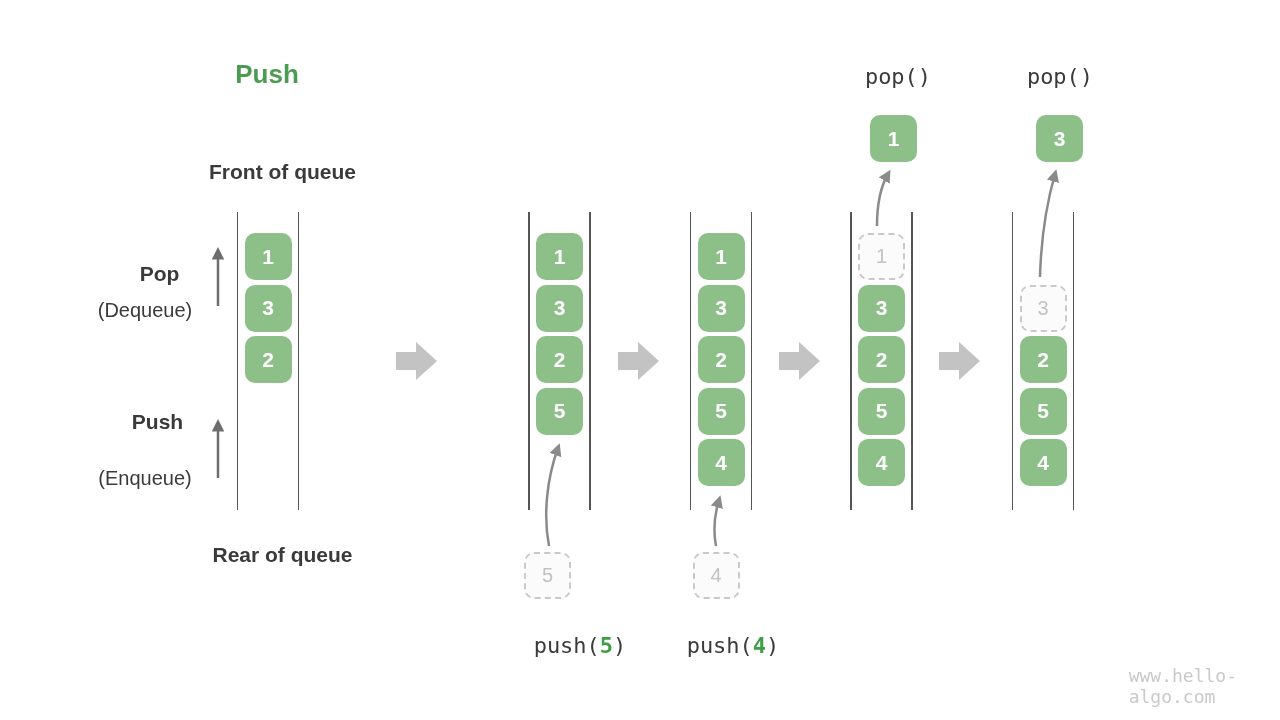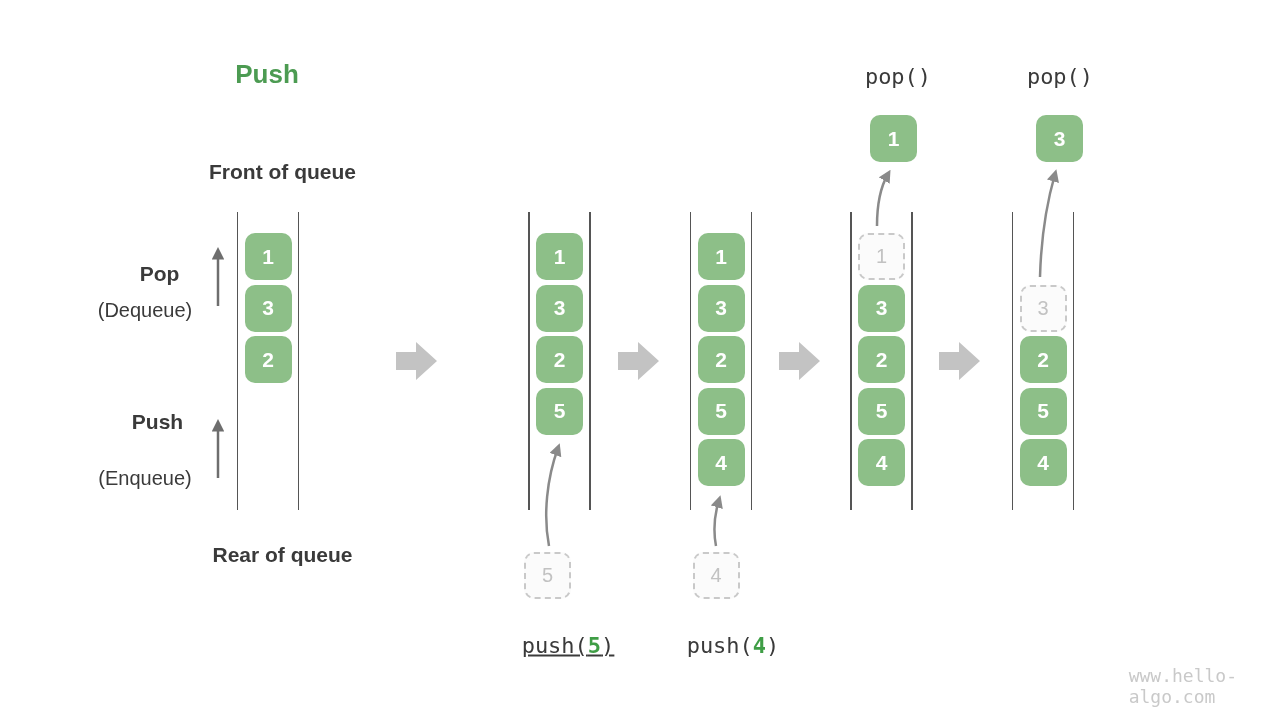--- a/index.html
+++ b/index.html
@@ -78,21 +78,21 @@
       <div class="cell" style="left: 244.5px; top: 233px;">1</div>
       <div class="cell" style="left: 244.5px; top: 284.6px;">3</div>
       <div class="cell" style="left: 244.5px; top: 336.2px;">2</div>
       <div class="rail" style="left: 528.25px; top: 212px; height: 298px;"></div>
       <div class="rail" style="left: 589.25px; top: 212px; height: 298px;"></div>
       <div class="cell" style="left: 536px; top: 233px;">1</div>
       <div class="cell" style="left: 536px; top: 284.6px;">3</div>
       <div class="cell" style="left: 536px; top: 336.2px;">2</div>
       <div class="cell" style="left: 536px; top: 387.8px;">5</div>
       <div class="cell ghost" style="left: 524px; top: 552px;">5</div>
-      <div class="lbl mono" style="left: 568px; top: 645px; text-decoration: underline;"><span>push(</span><span class="arg">5</span><span>)</span></div>
+      <div class="lbl mono" style="left: 580px; top: 645px;"><span>push(</span><span class="arg">5</span><span>)</span></div>
       <div class="rail" style="left: 689.75px; top: 212px; height: 298px;"></div>
       <div class="rail" style="left: 750.75px; top: 212px; height: 298px;"></div>
       <div class="cell" style="left: 697.5px; top: 233px;">1</div>
       <div class="cell" style="left: 697.5px; top: 284.6px;">3</div>
       <div class="cell" style="left: 697.5px; top: 336.2px;">2</div>
       <div class="cell" style="left: 697.5px; top: 387.8px;">5</div>
       <div class="cell" style="left: 697.5px; top: 439.4px;">4</div>
       <div class="cell ghost" style="left: 692.5px; top: 552px;">4</div>
       <div class="lbl mono" style="left: 733px; top: 645px;"><span>push(</span><span class="arg">4</span><span>)</span></div>
       <div class="rail" style="left: 850.25px; top: 212px; height: 298px;"></div>

